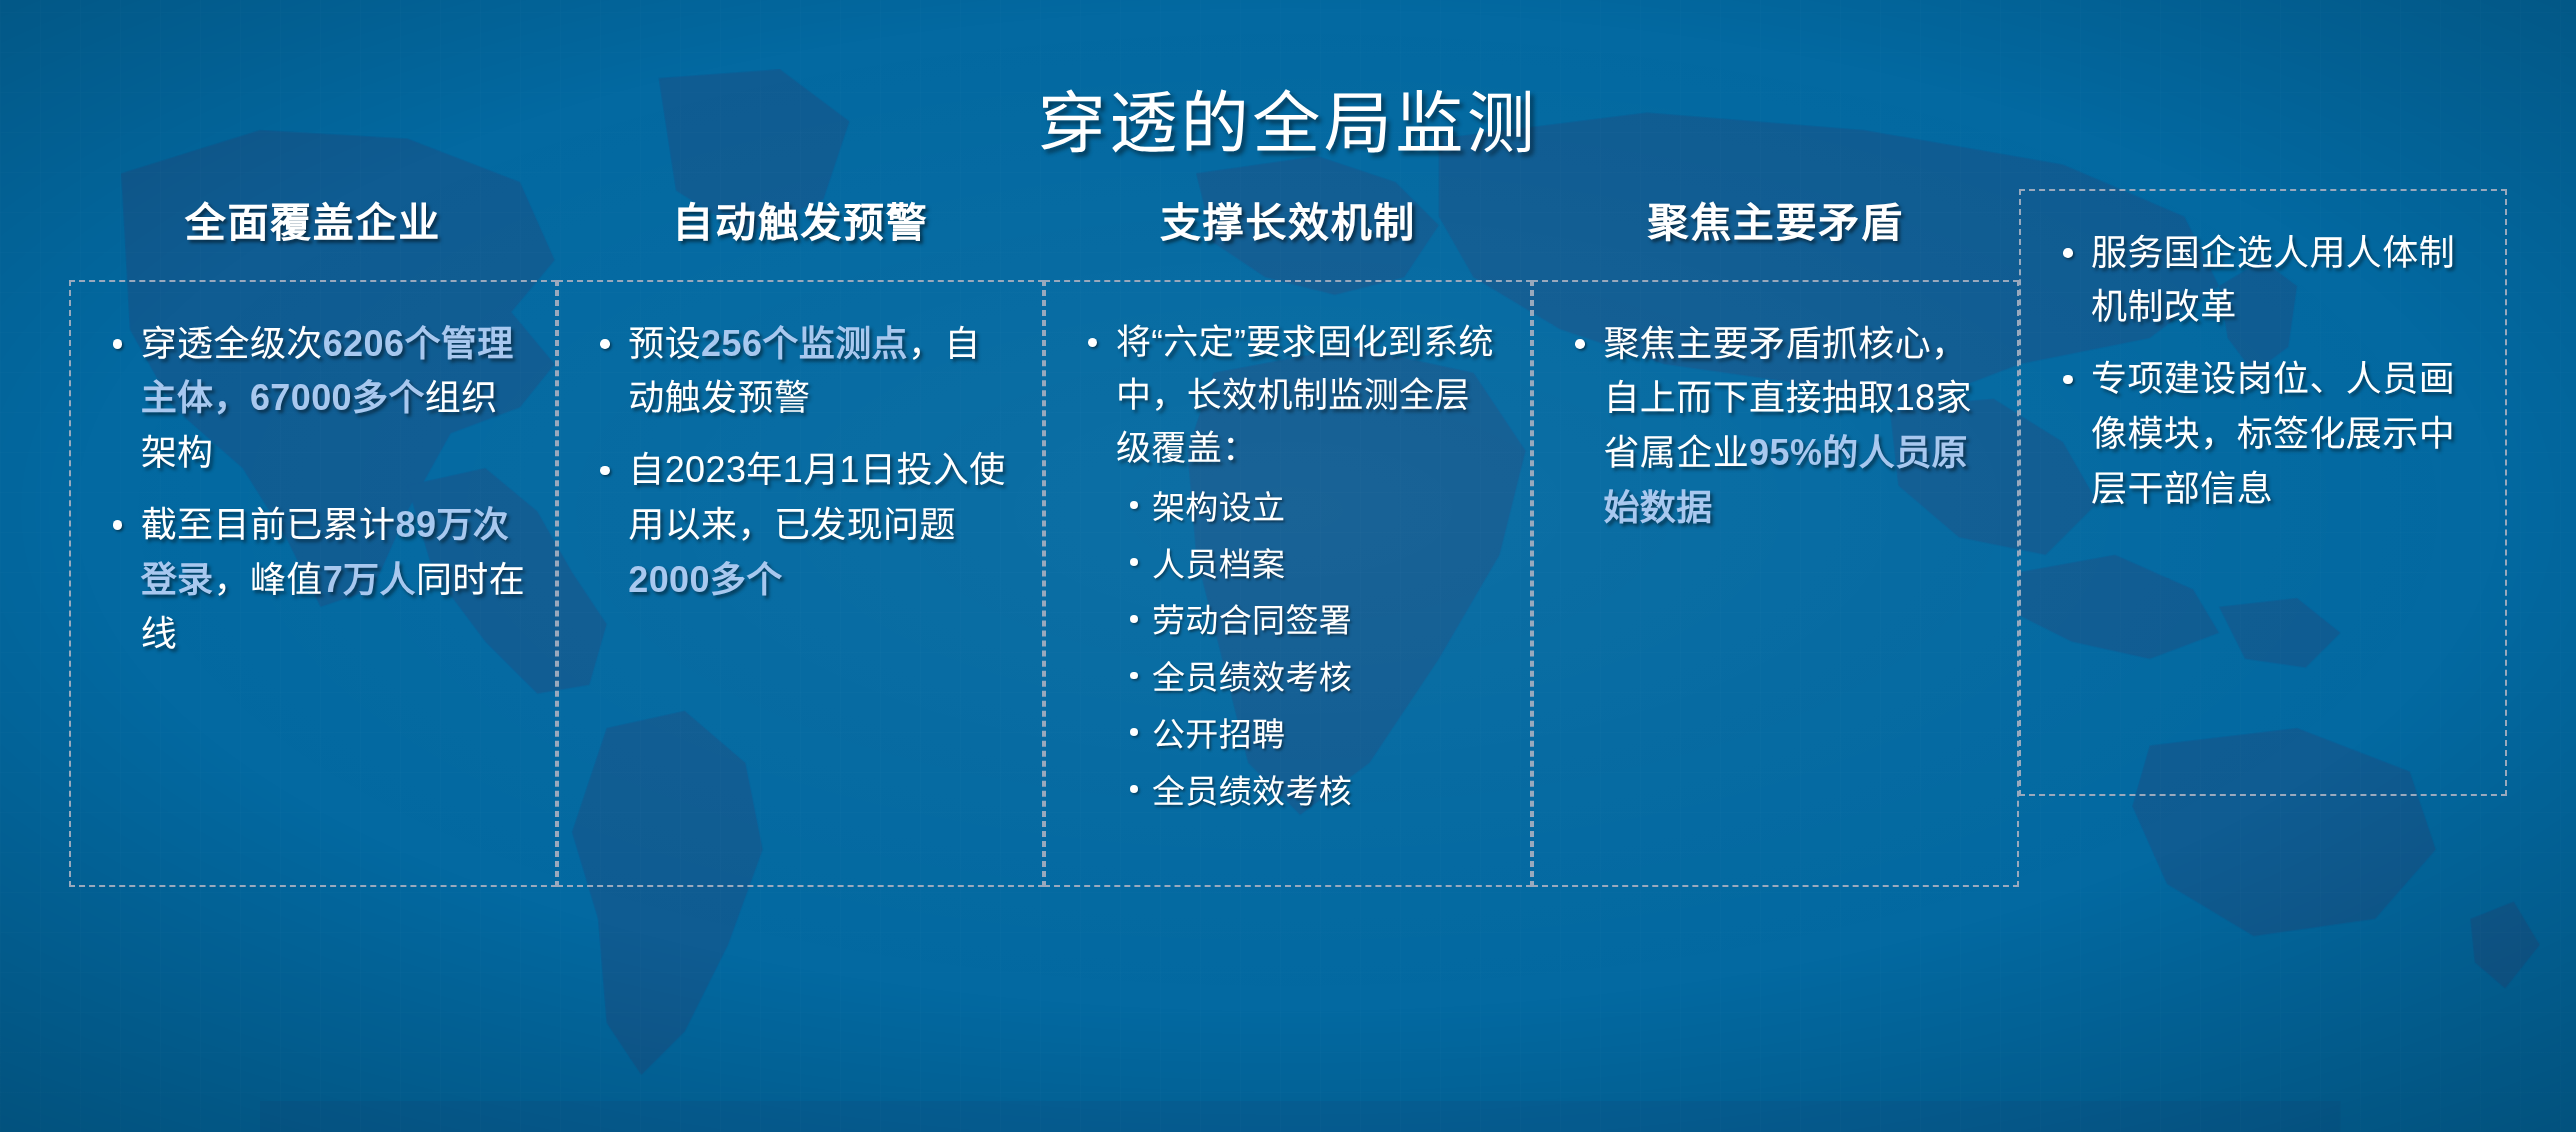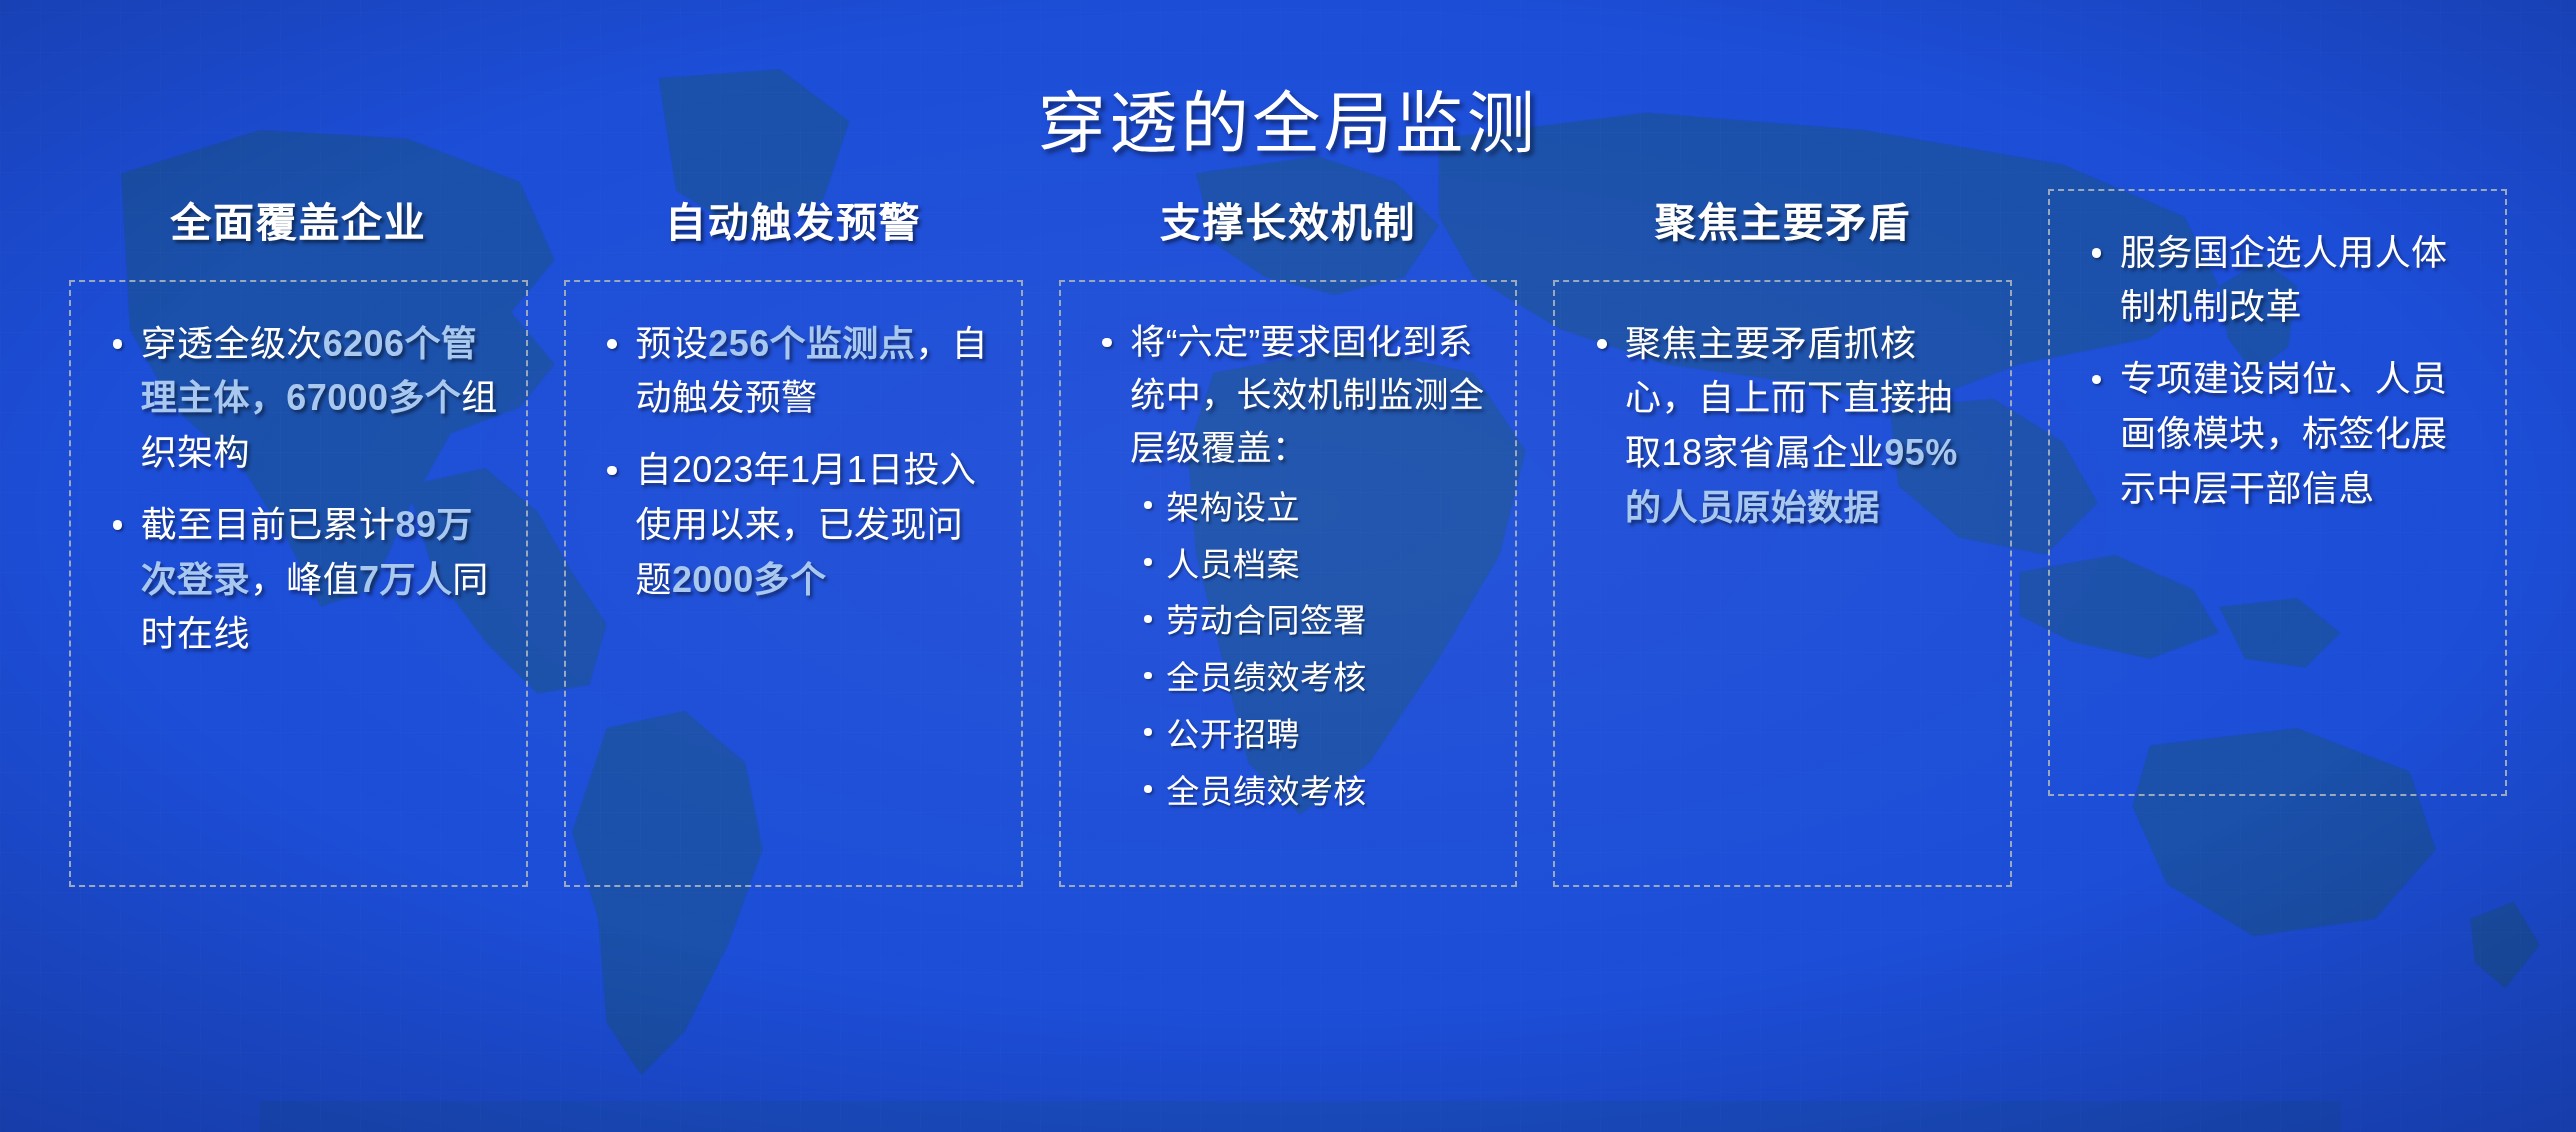--- a/index.html
+++ b/index.html
@@ -8,21 +8,21 @@
     padding: 0;
     background: #0d2d52;
   }
   #slide {
     position: relative;
     width: 2576px;
     height: 1133px;
     overflow: hidden;
     background:
       radial-gradient(ellipse 180% 120% at 50% 40%, #15457c 0%, #113congrats 0%, #10406f 45%, #0b2a4d 100%);
-    background-color: #1d4ed8;
+    background-color: #0369a1;
     font-family: "Liberation Sans", "DejaVu Sans", sans-serif;
     color: #ffffff;
     -webkit-font-smoothing: antialiased;
   }
   
   #map-layer {
     position: absolute;
     inset: 0;
     opacity: 1;
     pointer-events: none;
@@ -57,21 +57,20 @@
     z-index: 5;
   }
 
   
   #columns {
     position: absolute;
     top: 189px;
     left: 69px;
     right: 69px;
     display: flex;
-    gap: 36px;
     z-index: 4;
     justify-content: space-between;
   }
   .col {
     flex: 1 1 0;
     min-width: 0;
     display: flex;
     flex-direction: column;
   }
   .col-title {

